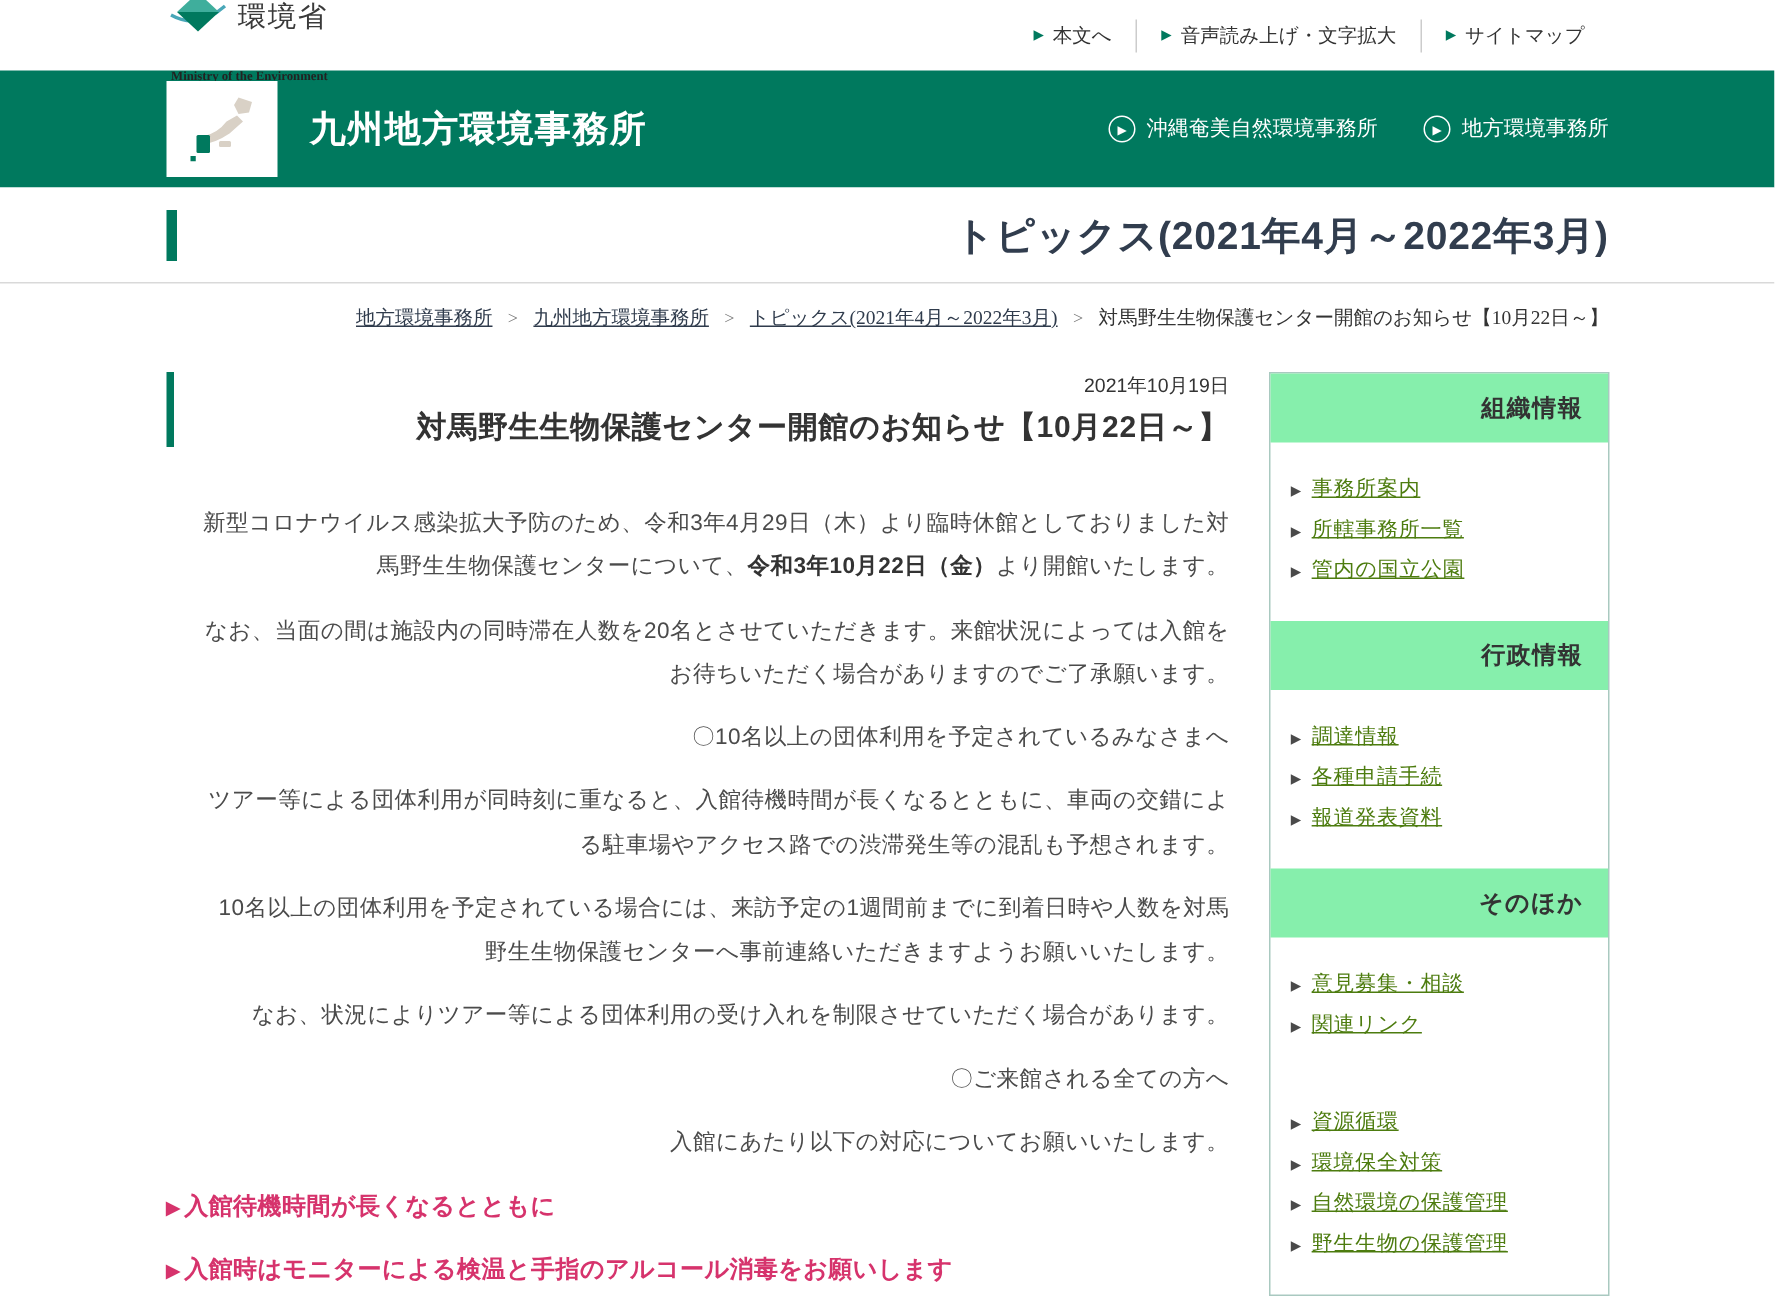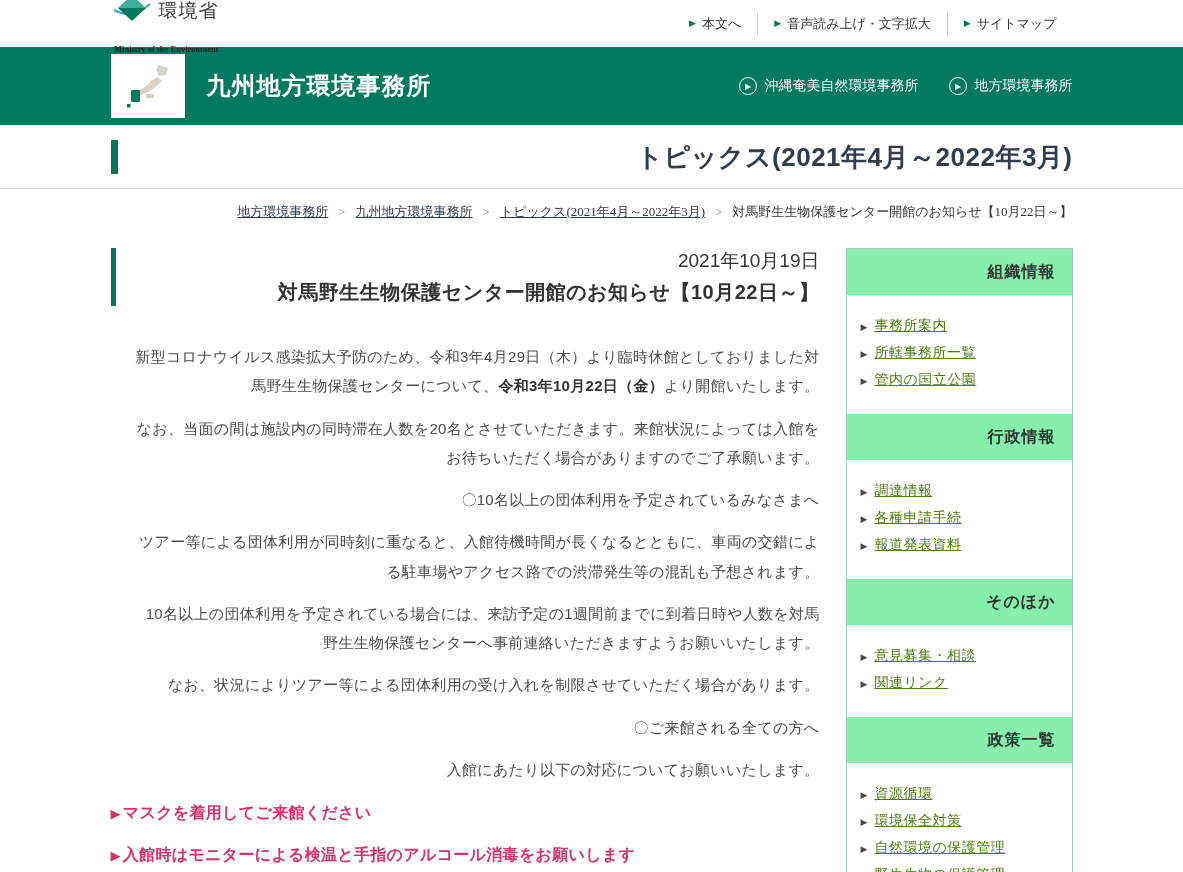--- a/index.html
+++ b/index.html
@@ -44,21 +44,21 @@
   .breadcrumb { padding:14px 0 0; font-size:13px; color:#333;font-family:Liberation Serif, serif; }
   .breadcrumb a { color:#2f3b4c; text-decoration:underline; cursor:pointer; }
   .crumb-sep { color:#777; margin:0 7px; font-size:12px; }
   .crumb-current { color:#333; }
 
   
   .main { display:flex; gap:26px; margin-top:27px; align-items:flex-start; }
   .article { flex:1; min-width:0; }
 
   .article-header { border-left:5px solid #00795e; padding-left:19px; }
-  .article-date { font-size:19px; color:#333; margin-bottom:5px; }
+  .article-date { font-size:13px; color:#333; margin-bottom:5px; }
   .article-title { font-size:20px; font-weight:bold; color:#333; letter-spacing:0.5px; }
 
   .article-body { margin-top:36px; }
   .article-body p { font-size:15px; line-height:1.95; color:#4b4b4b; margin-bottom:13px; letter-spacing:0.3px;margin-left:24px; }
   .article-body p .bold { font-weight:bold; color:#333; }
 
   .request-item { display:flex; align-items:baseline; font-size:16px; font-weight:bold;
     color:#d6336c; margin-top:16px; line-height:1.6; letter-spacing:0.3px; }
   .request-item .req-arrow { font-size:13px; margin-right:2px; }
 
@@ -166,21 +166,21 @@
         <p>なお、当面の間は施設内の同時滞在人数を20名とさせていただきます。来館状況によっては入館をお待ちいただく場合がありますのでご了承願います。</p>
         <p>〇10名以上の団体利用を予定されているみなさまへ</p>
         <p>ツアー等による団体利用が同時刻に重なると、入館待機時間が長くなるとともに、車両の交錯による駐車場やアクセス路での渋滞発生等の混乱も予想されます。</p>
         <p>10名以上の団体利用を予定されている場合には、来訪予定の1週間前までに到着日時や人数を対馬野生生物保護センターへ事前連絡いただきますようお願いいたします。</p>
         <p>なお、状況によりツアー等による団体利用の受け入れを制限させていただく場合があります。</p>
         <p>〇ご来館される全ての方へ</p>
         <p>入館にあたり以下の対応についてお願いいたします。</p>
 
         <div class="request-item">
           <span class="req-arrow">▶</span>
-          <span>マスクを着用してご来館ください</span>
+          <span>入館待機時間が長くなるとともに</span>
         </div>
         <div class="request-item">
           <span class="req-arrow">▶</span>
           <span>入館時はモニターによる検温と手指のアルコール消毒をお願いします</span>
         </div>
 
       </div>
     </article>
 
     <aside class="sidebar">
@@ -223,21 +223,20 @@
           <div class="side-item">
             <span class="tri-dark">▶</span>
             <a href="#">意見募集・相談</a>
           </div>
           <div class="side-item">
             <span class="tri-dark">▶</span>
             <a href="#">関連リンク</a>
           </div>
         </div>
 
-        <div class="side-header">政策一覧</div>
         <div class="side-links">
           <div class="side-item">
             <span class="tri-dark">▶</span>
             <a href="#">資源循環</a>
           </div>
           <div class="side-item">
             <span class="tri-dark">▶</span>
             <a href="#">環境保全対策</a>
           </div>
           <div class="side-item">

